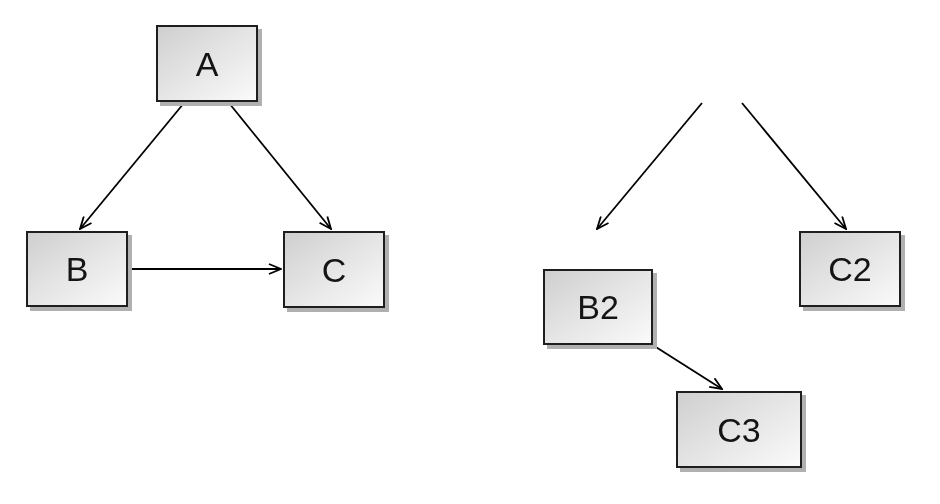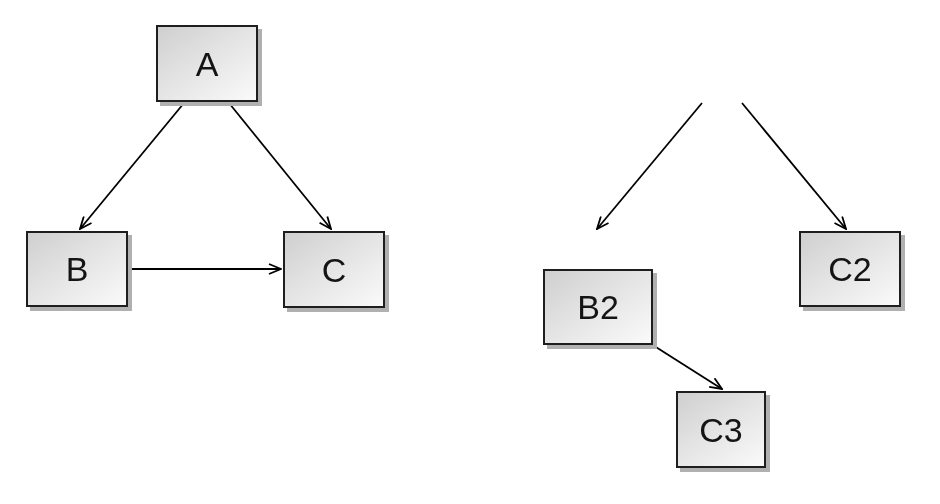--- a/index.html
+++ b/index.html
@@ -44,21 +44,21 @@
     color: var(--node-text, #141414);
     user-select: none;
   }
   
   .node-a  { left: 156px; top: 25px;  width: 102px; height: 77px; }
   .node-b  { left: 26px;  top: 231px; width: 102px; height: 76px; }
   .node-c  { left: 283px; top: 231px; width: 102px; height: 77px; }
   .node-a2 { left: 669px; top: 25px;  width: 102px; height: 77px; }
   .node-b2 { left: 543px; top: 244px; width: 110px; height: 76px; margin-top: 25px; }
   .node-c2 { left: 799px; top: 231px; width: 102px; height: 76px; }
-  .node-c3 { left: 676px; top: 391px; width: 90px; height: 77px; }
+  .node-c3 { left: 676px; top: 391px; width: 126px; height: 77px; }
 </style>
 </head>
 <body>
 
 <div class="canvas">
 
   <svg class="edges-layer" width="940" height="504" viewBox="0 0 940 504" xmlns="http://www.w3.org/2000/svg">
     <defs>
       <marker id="arrowOpen" viewBox="0 0 14 12" refX="13" refY="6" markerWidth="14" markerHeight="12" markerUnits="userSpaceOnUse" orient="auto">
         <path d="M1,1 L13,6 L1,11" fill="none" stroke="#000000" stroke-width="1.8"></path>

